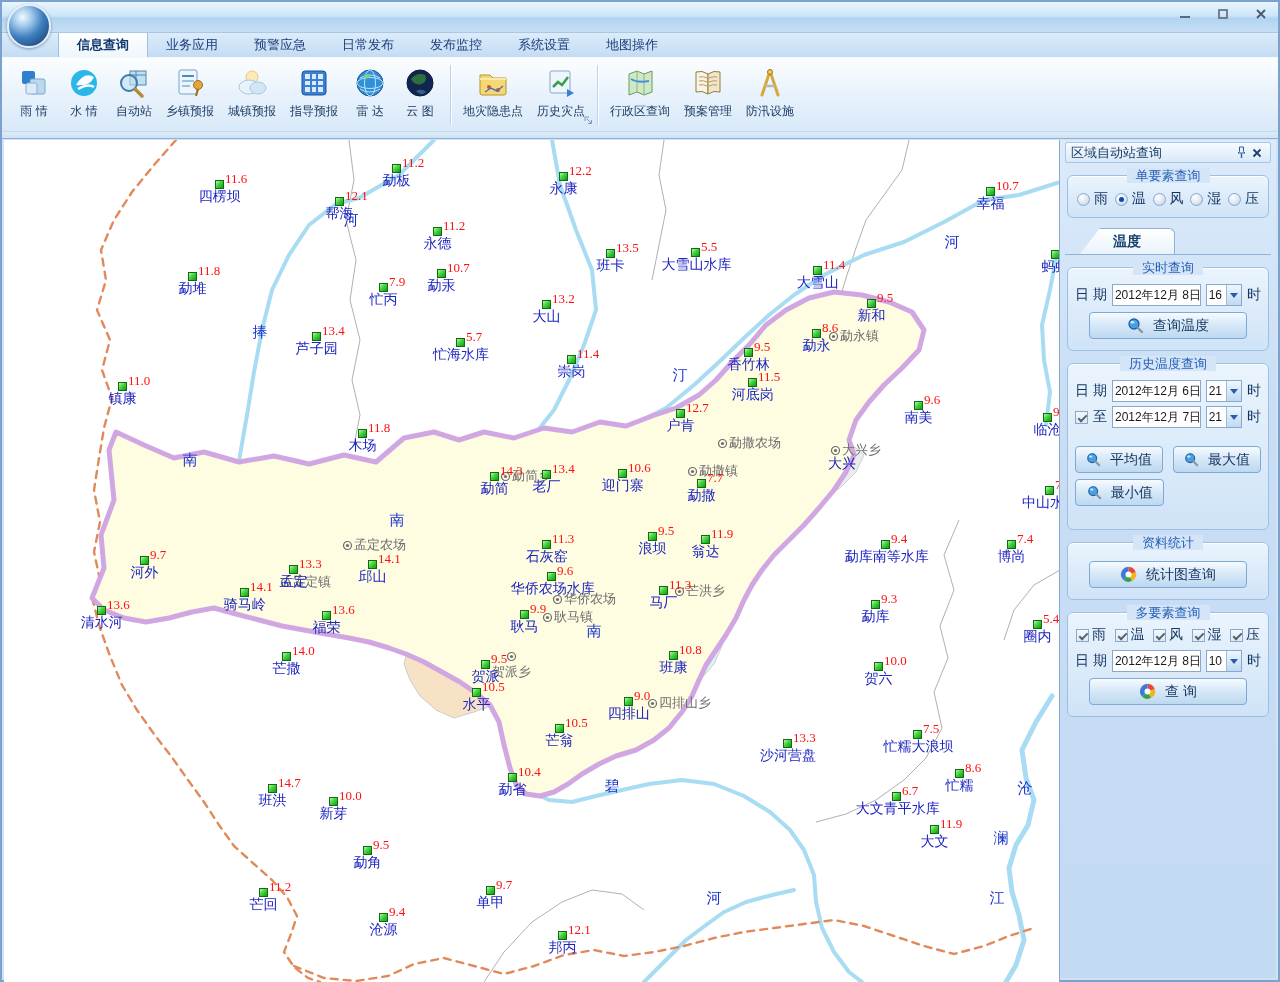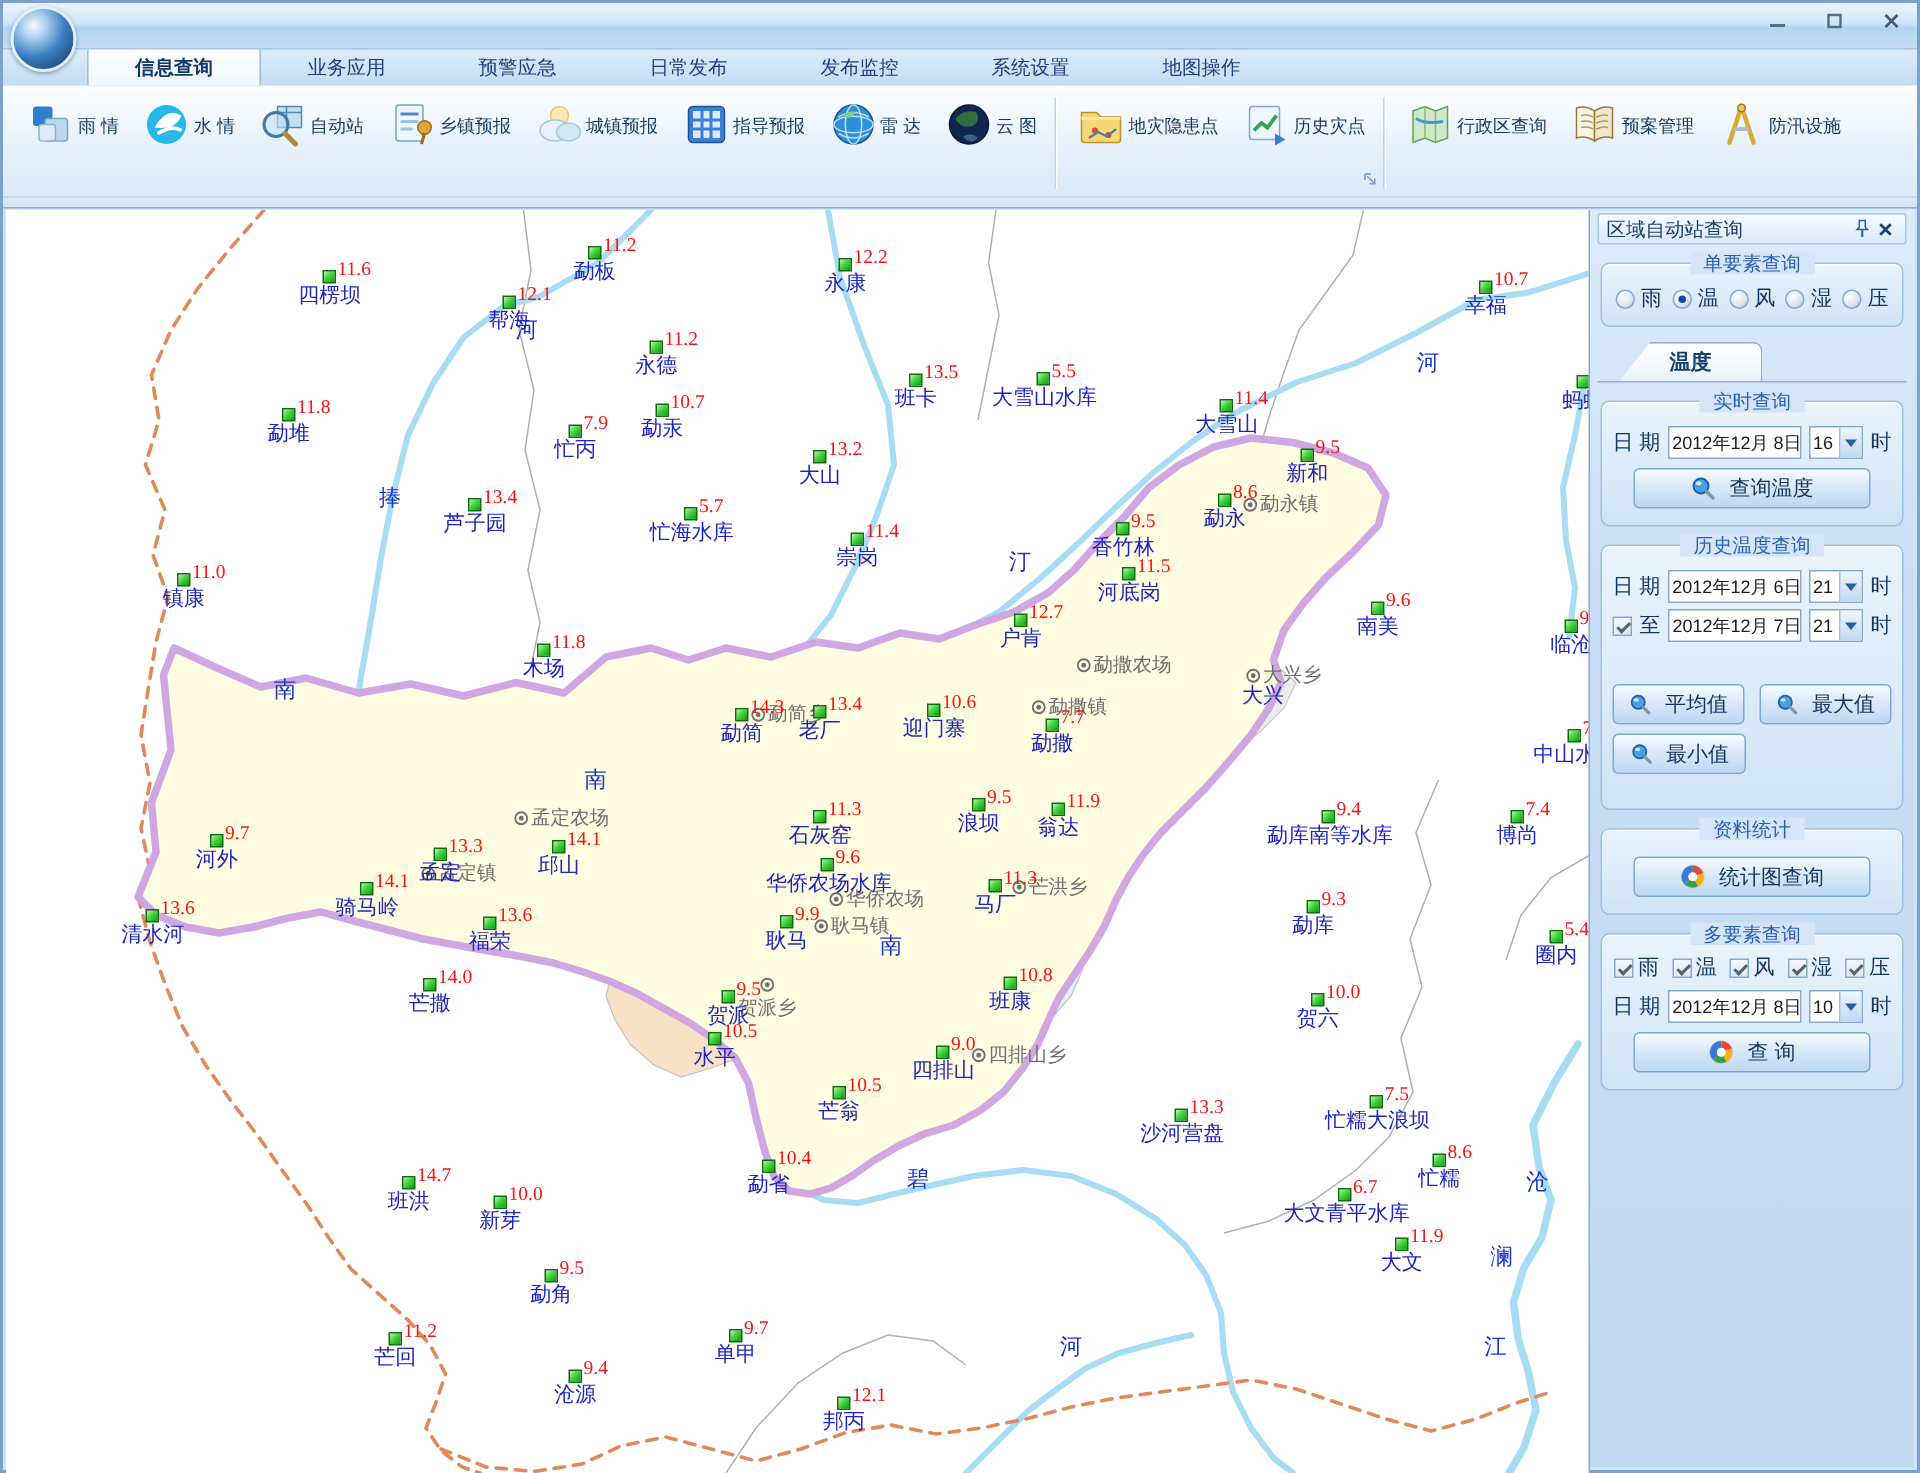--- a/index.html
+++ b/index.html
@@ -31,37 +31,37 @@
   .win-controls { position: absolute; right: 6px; top: 4px; display: flex; gap: 16px; }
   .win-btn { width: 22px; height: 15px; display: flex; align-items: center; justify-content: center; }
   .win-btn svg { display: block; }
   
   .tabbar {
     height: 25px; display: flex; align-items: flex-end; padding-left: 56px;
     background: linear-gradient(#dcecfa, #c3dcf4);
     border-bottom: 1px solid #f5faff;
   }
   .tab {
-    padding: 4px 31px 3px; font-size: 13px; color: #1f3d7a; cursor: default; white-space: nowrap;
+    padding: 4px 18px 3px; font-size: 13px; color: #1f3d7a; cursor: default; white-space: nowrap;
   }
   .tab.active {
     background: linear-gradient(#feffff, #eef6fd);
     border: 1px solid #9ebfdf; border-bottom: none; border-radius: 3px 3px 0 0;
     font-weight: bold; color: #12386e;
   }
   
   .toolbar {
     height: 74px; display: flex; align-items: stretch; padding: 2px 2px 0 4px;
     background: linear-gradient(#fcfeff, #e8f2fc 50%, #d9e9f8);
     border-bottom: 1px solid #c4d8ec;
   }
   .tool-group { display: flex; align-items: flex-start; padding: 1px 3px; position: relative; }
   .tool-sep { width: 1px; background: #bdd3e9; margin: 5px 2px; box-shadow: 1px 0 0 #ffffff; }
   .tool-item {
-    display: flex; align-items: center; justify-content: flex-start;
+    display: flex; flex-direction: column; align-items: center; justify-content: flex-start;
     padding: 4px 7px 2px; border-radius: 3px; cursor: default;
   }
   .tool-icon { width: 36px; height: 36px; margin-bottom: 2px; }
   .tool-icon svg { width: 36px; height: 36px; display: block; }
   .tool-label { font-size: 12px; color: #17395f; white-space: nowrap; }
   .launcher { position: absolute; right: 2px; bottom: 2px; }
   .substrip { height: 7px; background: linear-gradient(#dcebf8, #cfe2f4); border-bottom: 1px solid #8fb2d6; }
   
   .content { position: absolute; top: 138px; left: 2px; right: 2px; bottom: 2px; display: flex; }
   .map {
@@ -171,21 +171,21 @@
   }
   .tri { width: 0; height: 0; border-left: 4px solid transparent; border-right: 4px solid transparent; border-top: 5px solid #2a5ca8; }
   .btn {
     display: flex; align-items: center; justify-content: center; gap: 9px;
     background: linear-gradient(#f6fbff, #d8e9f8 45%, #bcd8f0);
     border: 1px solid #7fa8d4; border-radius: 4px;
     font-size: 14px; color: #13335f; height: 27px; cursor: default;
   }
   .btn svg { flex: none; }
   .btn-wide { width: 158px; margin: 6px auto 2px; }
-  .btn-row { display: flex; gap: 10px; margin-top: 28px; }
+  .btn-row { display: flex; gap: 10px; margin-top: 18px; }
   .btn-half { flex: 1; }
   .mt6 { margin-top: 6px; }
 </style>
 </head>
 <body>
 
 <div class="window">
 
   <div class="titlebar">
     <div class="logo"></div>

